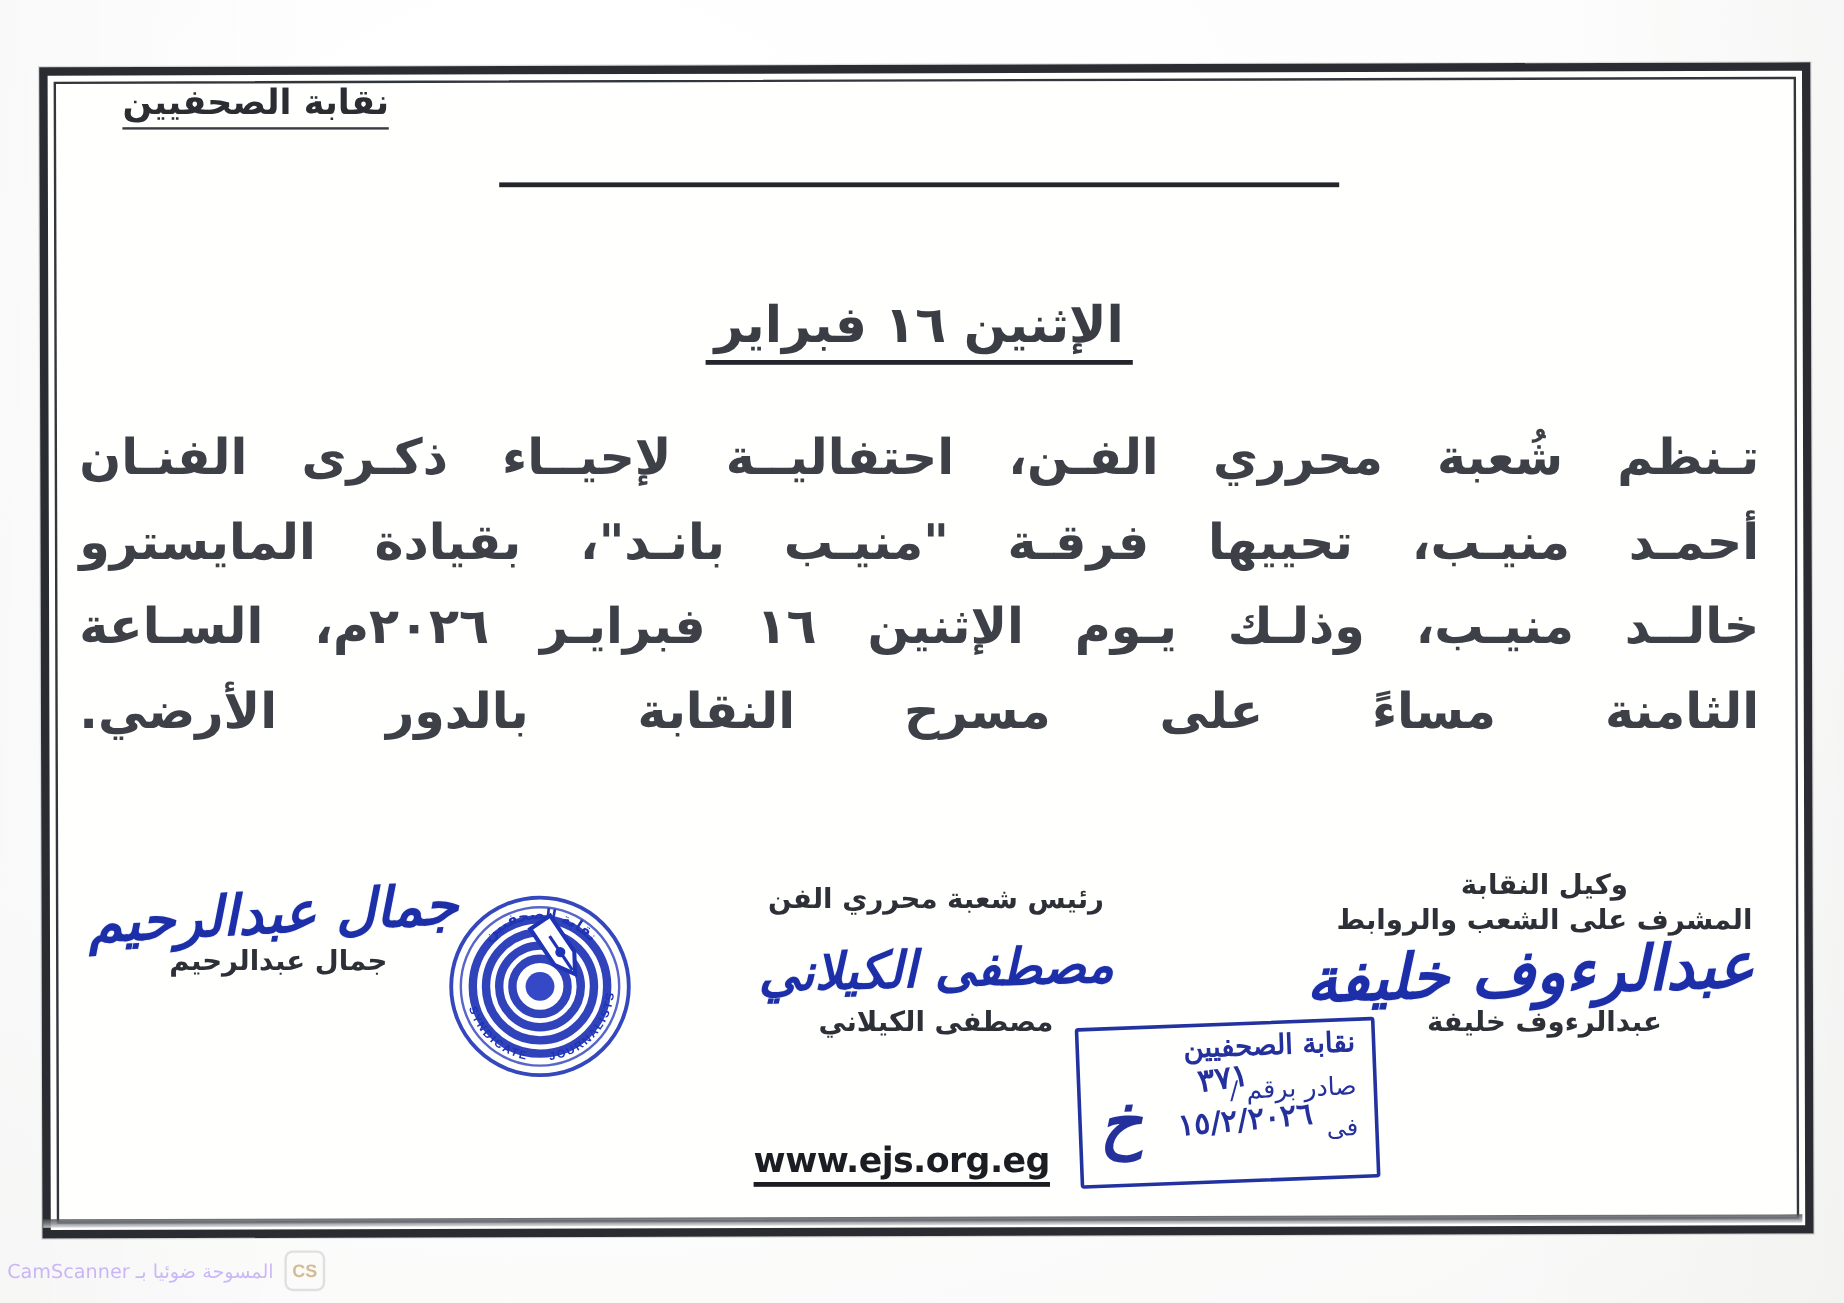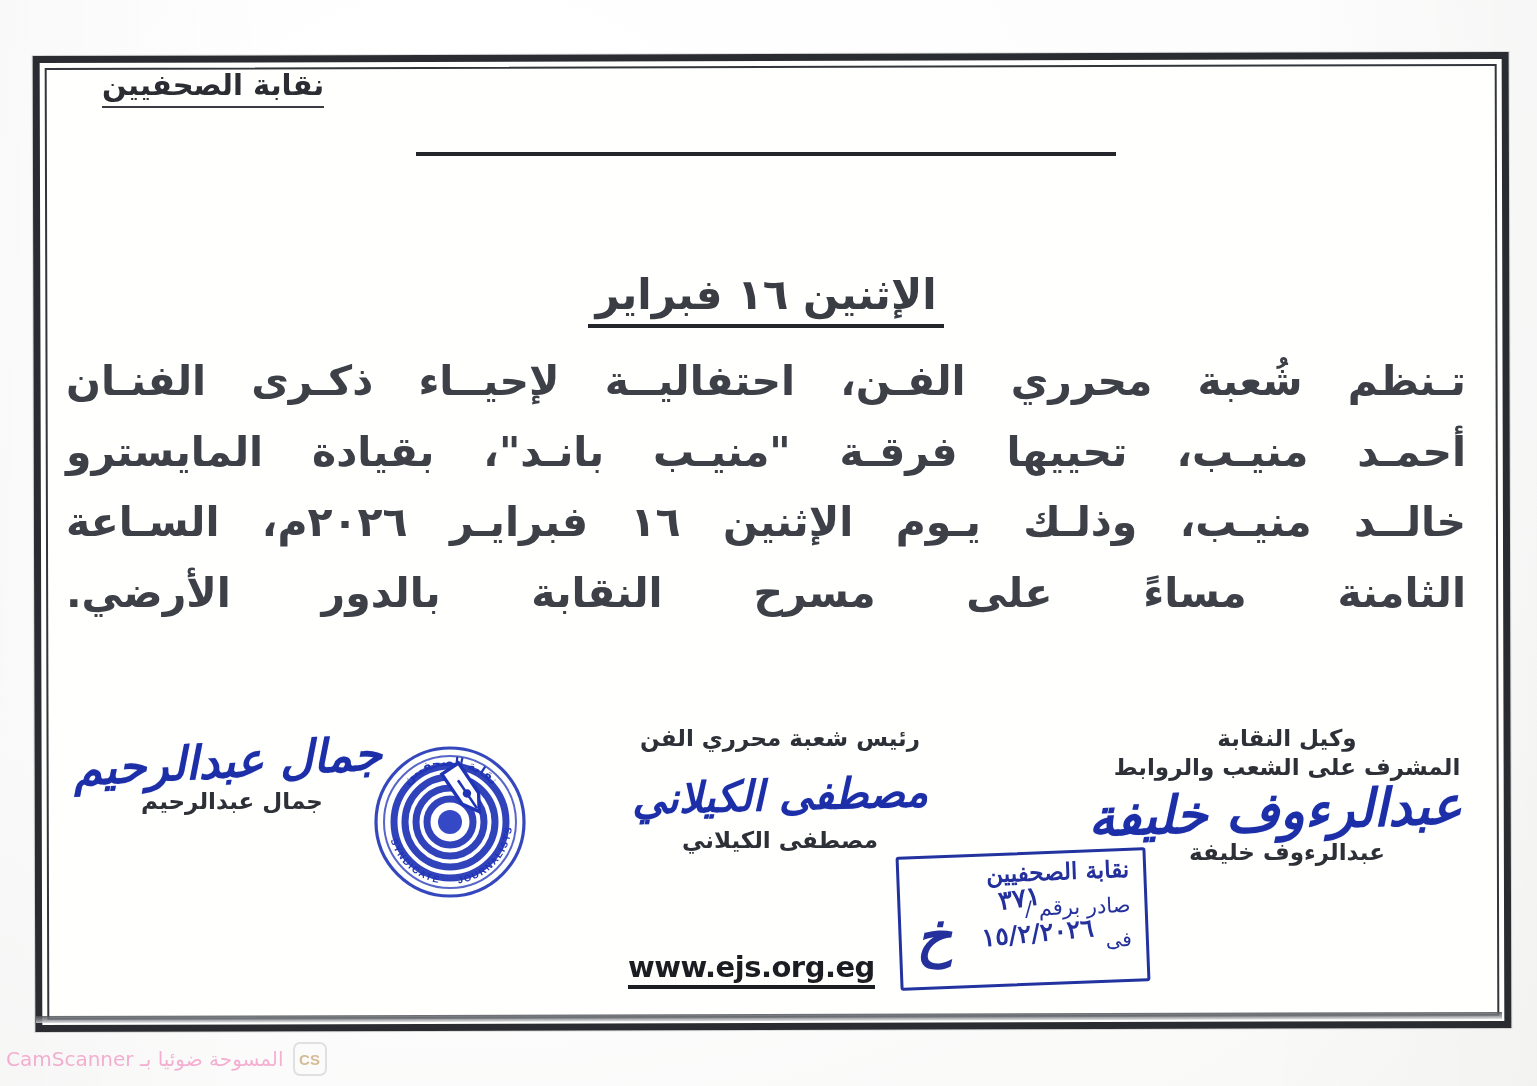--- a/index.html
+++ b/index.html
@@ -96,21 +96,21 @@
   }
   #event-title .rule,
   #event-date-title .rule {
     display:block;
     height:4px;
     background:#24262b;
     margin: 6px auto 0;
   }
   #event-title .rule { width: 700px; }
   #event-date-title {
-    top: 208px;
+    top: 184px;
     font-size: 42px;
     font-weight: bold;
     color: #3a3d44;
     direction: rtl;
   }
   #event-date-title .rule { width: 356px; margin-top: 5px; }
 
   
   #body-text {
     position: absolute;
@@ -161,21 +161,21 @@
     line-height: 1;
     white-space: nowrap;
     text-shadow: 0 0 1px rgba(28,46,168,.35);
   }
 
   
   #sig-secretary { left: 22px; top: 4px; width: 300px; }
   #sig-secretary .sig-mark { font-size: 46px; margin: 10px 0 4px; transform: rotate(-3deg); }
 
   
-  #sig-art-head { left: 540px; top: 0px; width: 360px; }
+  #sig-art-head { left: 540px; top: 12px; width: 360px; }
   #sig-art-head .sig-mark { font-size: 42px; margin: 22px 0 10px; transform: rotate(-1.5deg); }
 
   
   #sig-deputy { left: 1052px; top: 0px; width: 350px; }
   #sig-deputy .sig-mark { font-size: 52px; margin: 2px 0 2px; transform: rotate(-2deg); }
 
   
   #syndicate-seal {
     position: absolute;
     left: 310px;
@@ -257,22 +257,22 @@
     border: 2.5px solid #b9bcc0;
     border-radius: 7px;
     color: #a16207;
     font-size: 15px;
     font-weight: bold;
     display: flex; align-items: center; justify-content: center;
     font-family: "Liberation Sans", sans-serif;
     text-align: center;
   }
   #cs-text {
-    font-size: 20px;
-    color: #ec4899;
+    font-size: 16px;
+    color: #8b5cf6;
     direction: rtl;
     font-family: "DejaVu Sans", sans-serif;
     white-space: nowrap;
   }
 </style>
 </head>
 <body>
 
 <div id="scan-page"></div>
 

